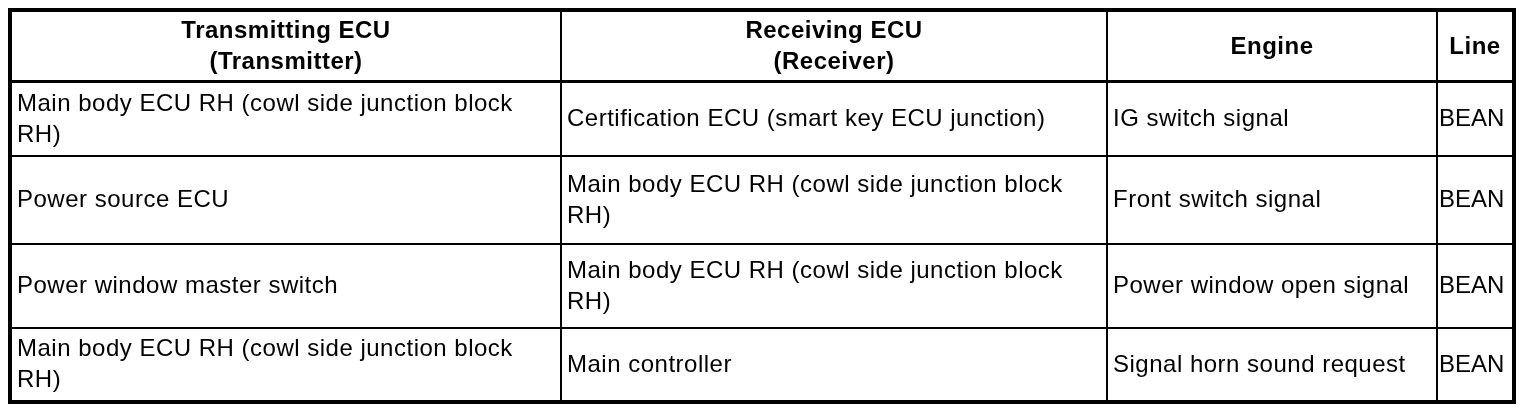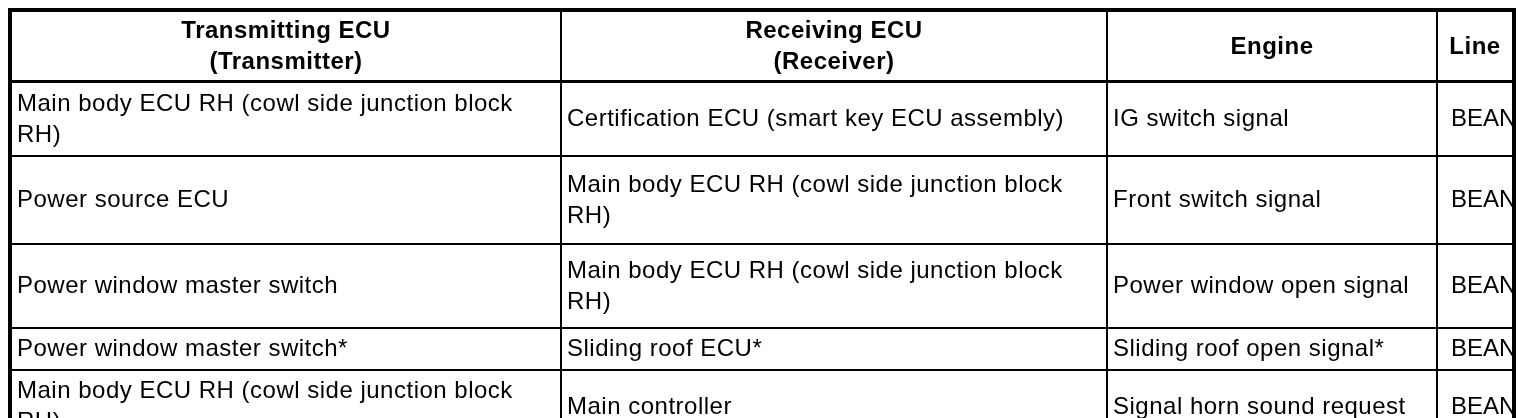--- a/index.html
+++ b/index.html
@@ -46,21 +46,21 @@
     height: 64px;
     padding: 2px 4px;
     border-bottom: 3px solid #000000;
   }
   table.ecu-table td {
     font-weight: normal;
     text-align: left;
     padding: 2px 5px 2px 5px;
   }
   table.ecu-table td.line-cell {
-    padding: 2px 13px;
+    padding: 2px 1px;
     letter-spacing: 0px;
   }
   
   tr.r-head { height: 70px; }
   tr.r0 { height: 74px; }
   tr.r1 { height: 88px; }
   tr.r2 { height: 84px; }
   tr.r3 { height: 42px; }
   tr.r4 { height: 74px; }
   
@@ -83,42 +83,36 @@
 (Transmitter)</th>
         <th>Receiving ECU
 (Receiver)</th>
         <th>Engine</th>
         <th>Line</th>
       </tr>
     </thead>
     <tbody>
       <tr class="r0">
         <td>Main body ECU RH (cowl side junction block RH)</td>
-        <td>Certification ECU (smart key ECU assembly)</td>
+        <td>Certification ECU (smart key ECU junction)</td>
         <td>IG switch signal</td>
         <td class="line-cell">BEAN</td>
       </tr>
       <tr class="r1">
         <td>Power source ECU</td>
         <td>Main body ECU RH (cowl side junction block RH)</td>
         <td>Front switch signal</td>
         <td class="line-cell">BEAN</td>
       </tr>
       <tr class="r2">
         <td>Power window master switch</td>
         <td>Main body ECU RH (cowl side junction block RH)</td>
         <td>Power window open signal</td>
         <td class="line-cell">BEAN</td>
       </tr>
-      <tr class="r3">
-        <td>Power window master switch*</td>
-        <td>Sliding roof ECU*</td>
-        <td>Sliding roof open signal*</td>
-        <td class="line-cell">BEAN</td>
-      </tr>
       <tr class="r4">
         <td>Main body ECU RH (cowl side junction block RH)</td>
         <td>Main controller</td>
         <td class="signal-narrow">Signal horn sound request</td>
         <td class="line-cell">BEAN</td>
       </tr>
     </tbody>
   </table>
 </div>
 

